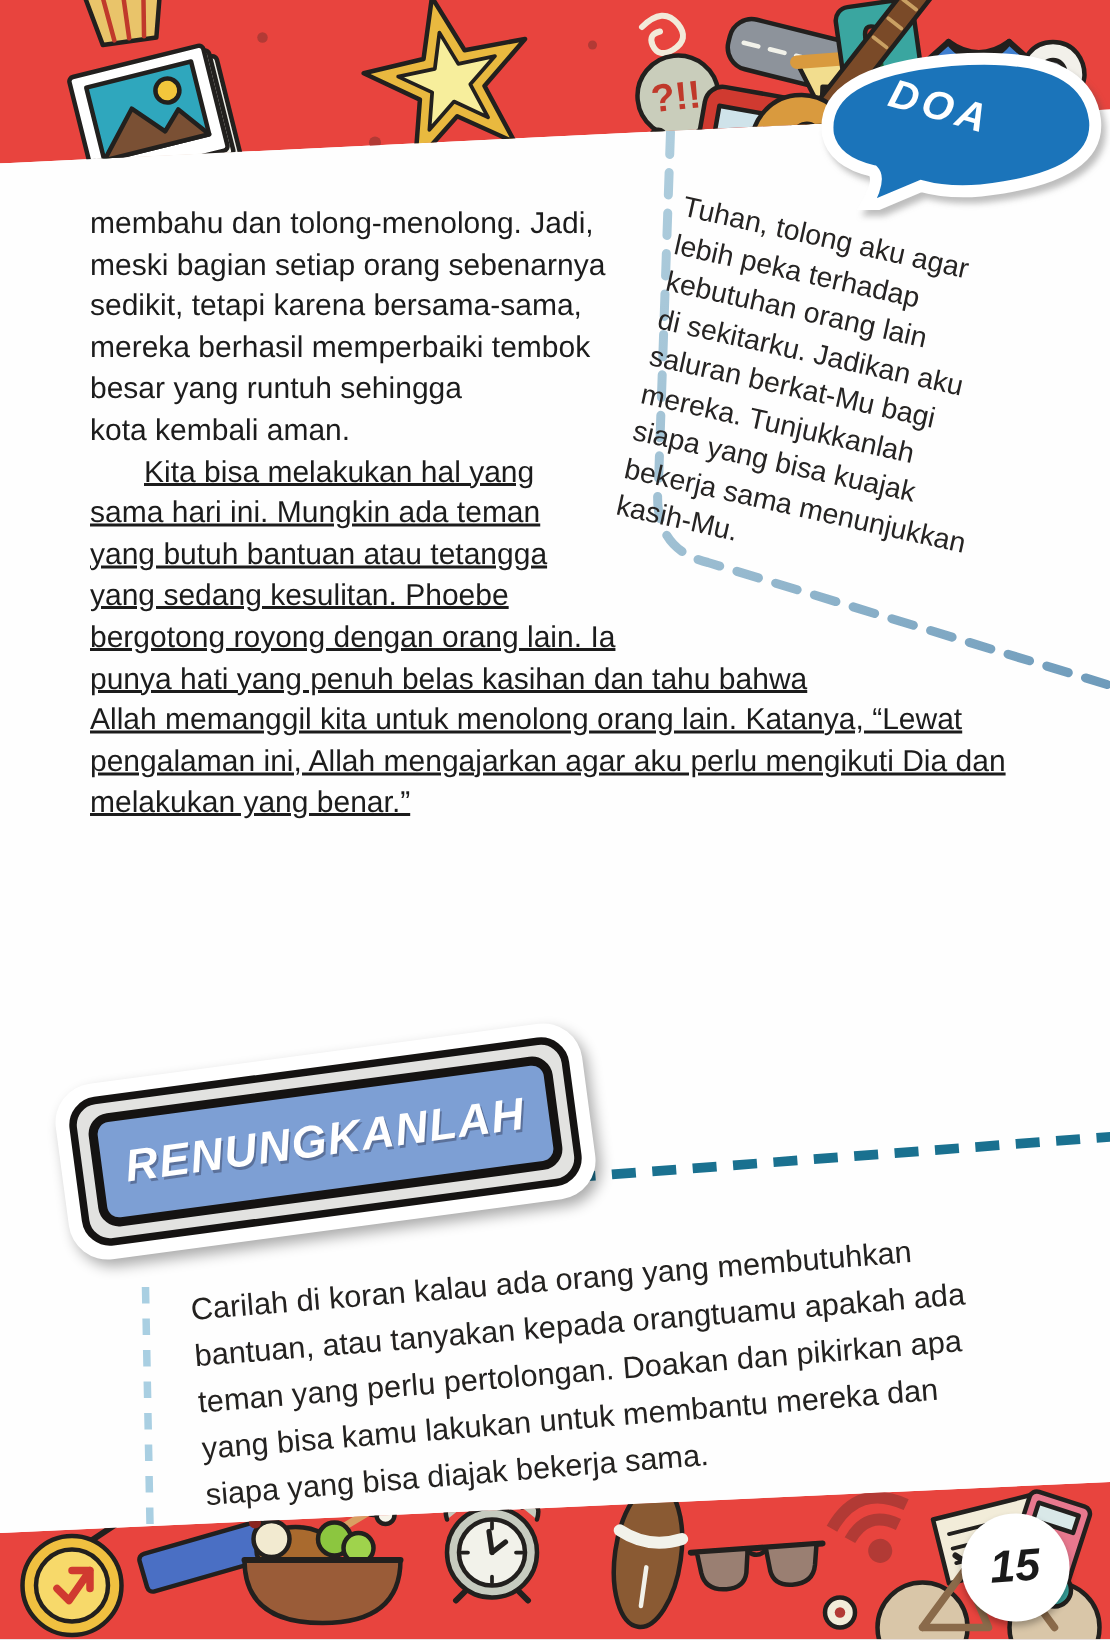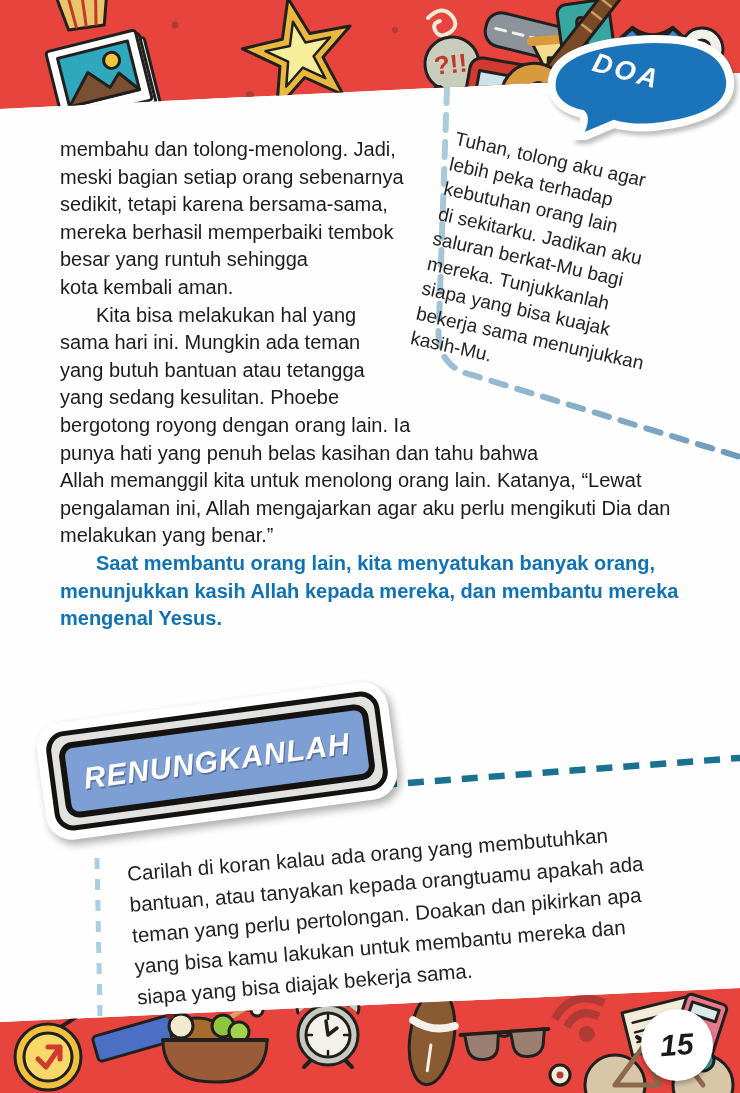--- a/index.html
+++ b/index.html
@@ -7,21 +7,21 @@
     position:relative;width:740px;height:1093px;margin:0 auto;
     background:#fefefe;overflow:hidden;
     font-family:"Liberation Sans",sans-serif;color:#1c1c1c;
   }
   .abs{position:absolute;}
   .ml{white-space:pre-line;}
   svg{display:block;}
   .doodle{stroke:#22201e;stroke-width:3;stroke-linejoin:round;stroke-linecap:round;}
   
   .bodycopy{left:60px;top:136px;width:644px;font-size:20px;line-height:27.6px;}
-  .bodycopy .indent{text-indent:36px;}
+  .bodycopy .indent{text-indent:36px;text-decoration:underline;}
   .emphasis{font-weight:bold;color:#0f72b4;}
   
   .prayer{
     left:458px;top:126px;width:262px;font-size:19px;line-height:25.5px;
     transform:rotate(12.5deg);transform-origin:0 0;color:#262423;
   }
   
   .doa-wrap{left:538px;top:28px;width:202px;height:112px;filter:drop-shadow(3px 4px 2px rgba(70,70,70,.35));}
   .doa-label{
     left:592px;top:56px;font-size:27px;font-weight:bold;font-style:italic;
@@ -176,23 +176,20 @@
 kota kembali aman.</div>
     <div class="ml indent">Kita bisa melakukan hal yang
 sama hari ini. Mungkin ada teman
 yang butuh bantuan atau tetangga
 yang sedang kesulitan. Phoebe
 bergotong royong dengan orang lain. Ia
 punya hati yang penuh belas kasihan dan tahu bahwa
 Allah memanggil kita untuk menolong orang lain. Katanya, “Lewat
 pengalaman ini, Allah mengajarkan agar aku perlu mengikuti Dia dan
 melakukan yang benar.”</div>
-    <div class="ml indent emphasis">Saat membantu orang lain, kita menyatukan banyak orang,
-menunjukkan kasih Allah kepada mereka, dan membantu mereka
-mengenal Yesus.</div>
   </div>
 
   <div class="abs stamp">
     <div class="stamp-mid">
       <div class="stamp-inner">
         <span class="stamp-label">RENUNGKANLAH</span>
       </div>
     </div>
   </div>
 

